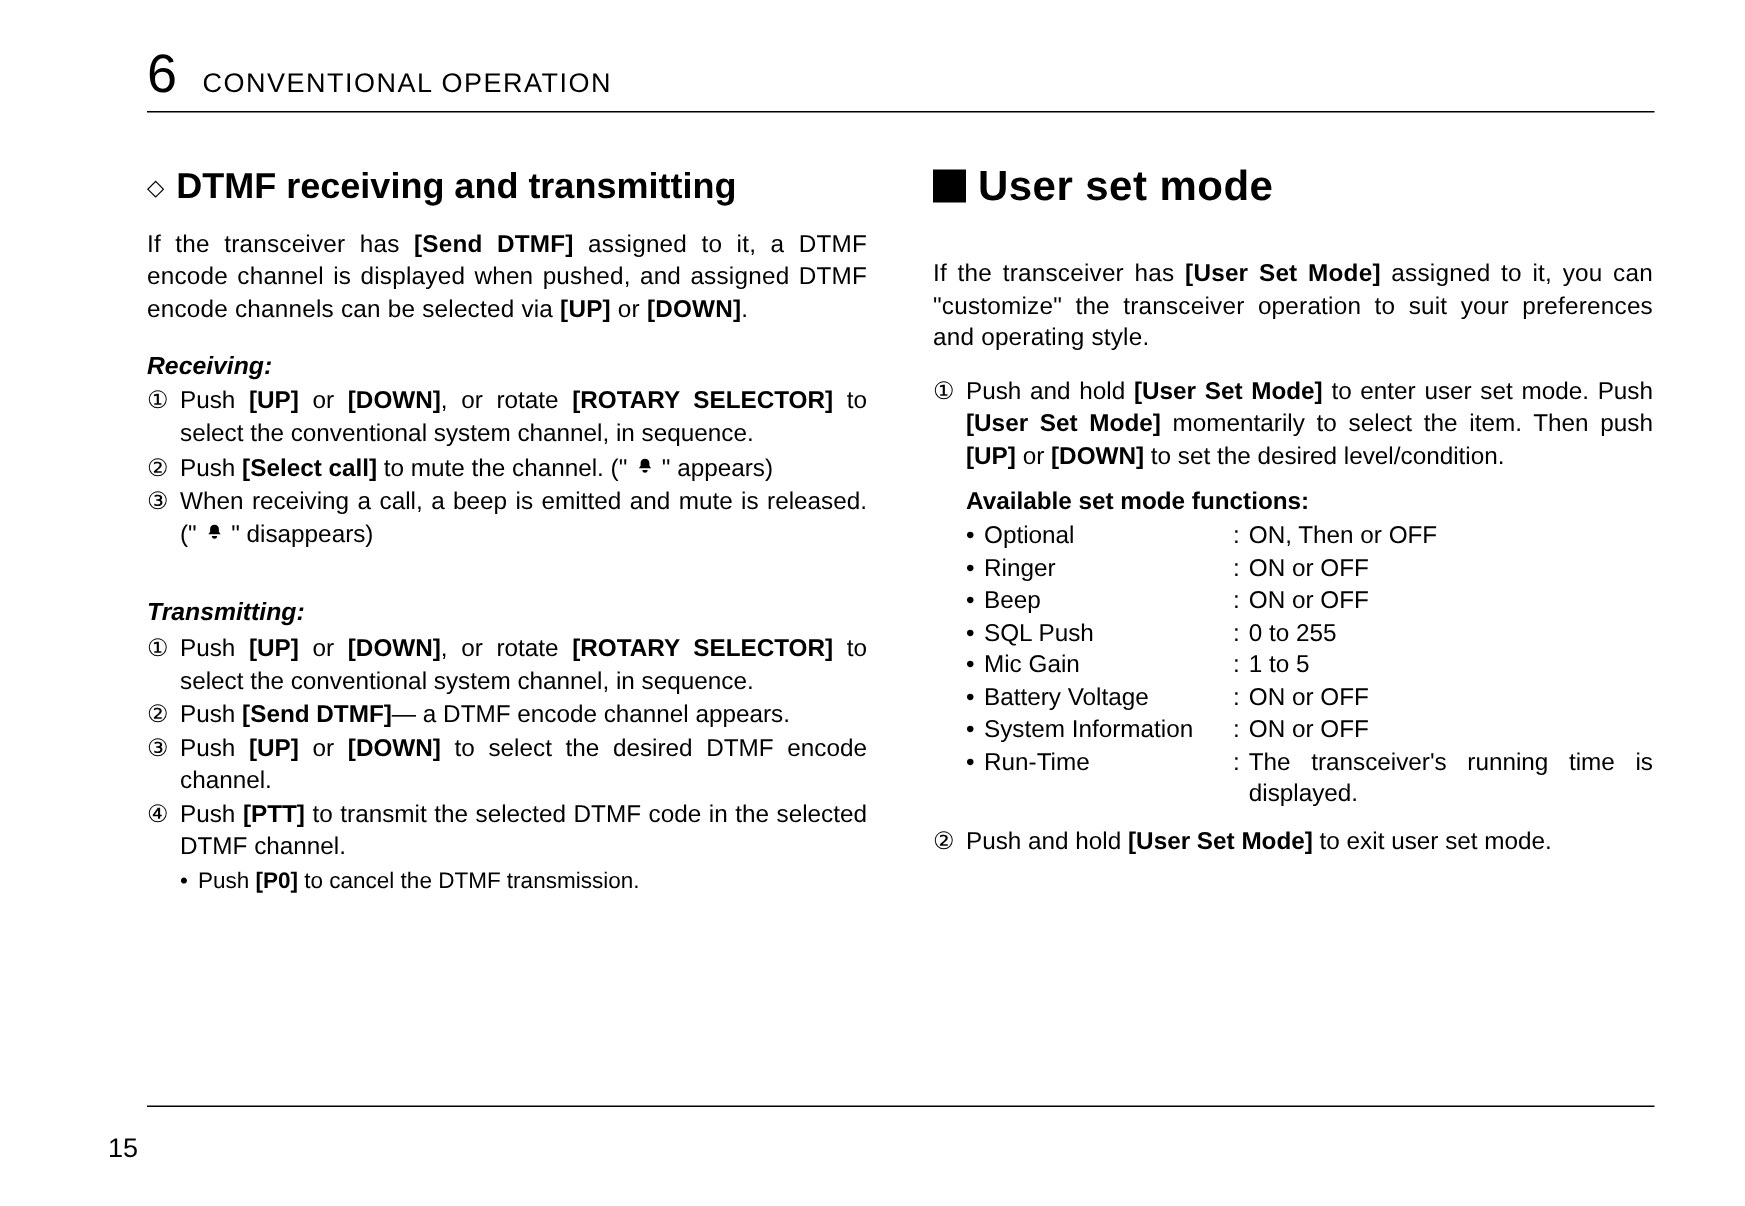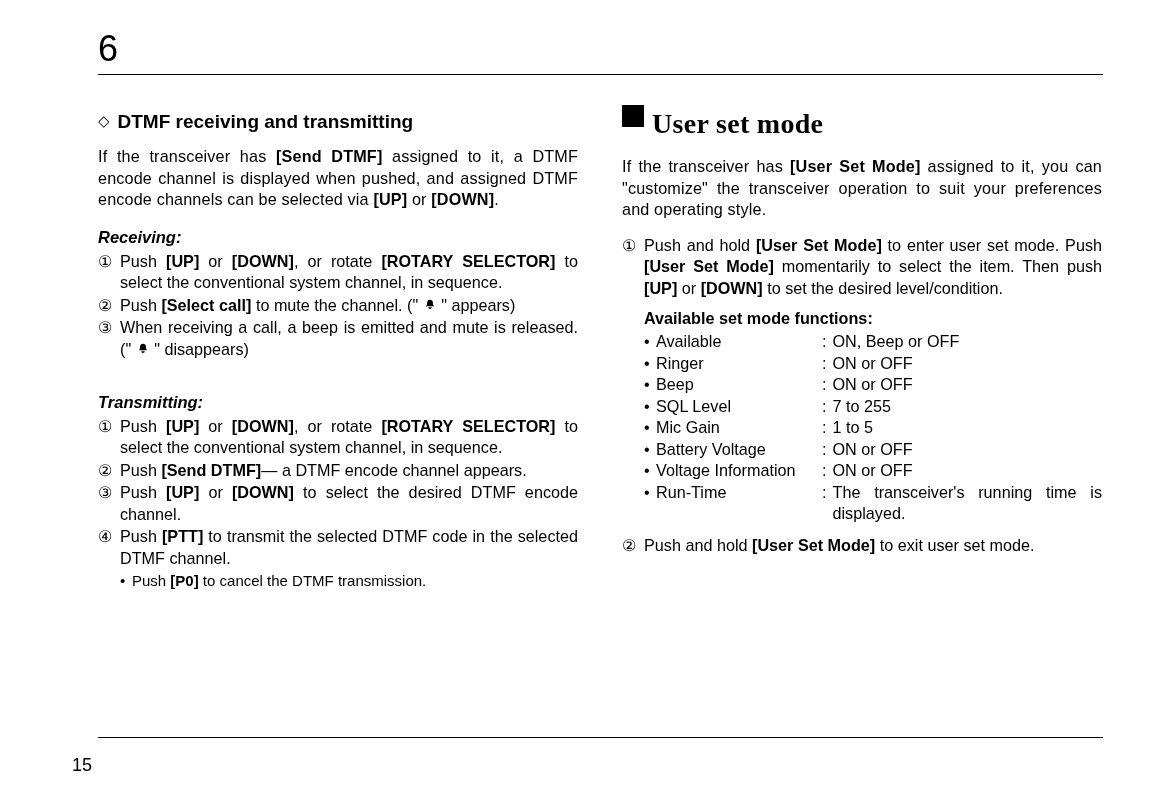--- a/index.html
+++ b/index.html
@@ -53,21 +53,21 @@
     align-items: baseline;
     margin: 0 0 2px 0;
   }
   .diamond {
     font-size: 15px;
     margin-right: 8px;
     position: relative;
     top: -2px;
   }
   .sec-title-sm {
-    font-size: 19px;
+    font-size: 24px;
     font-weight: 700;
   }
   .sec-subtitle {
     font-style: italic;
     font-weight: 700;
     font-size: 16px;
     margin: 0 0 4px 20px;
   }
   .para {
     text-align: justify;
@@ -95,22 +95,22 @@
   .bullet-sub {
     display: flex;
     margin: 2px 0 0 22px;
     font-size: 15px;
   }
   .bullet-sub .dot {
     flex: 0 0 12px;
   }
   .big-head {
     display: flex;
-    margin: -4px 0 14px 0;
-    font-family: Liberation Serif, serif;
+    align-items: center;
+    margin: -4px 0 30px 0;
   }
   .big-square {
     width: 22px;
     height: 22px;
     background: #000;
     margin-right: 8px;
   }
   .big-title {
     font-size: 28px;
     font-weight: 700;
@@ -162,20 +162,21 @@
   .spacer10 { height: 10px; }
   .spacer14 { height: 14px; }
 </style>
 </head>
 <body>
 
 <div class="page">
 
   <div class="header">
     <div class="chapter-num">6</div>
+    <div class="chapter-title">CONVENTIONAL OPERATION</div>
   </div>
   <hr class="header-rule">
 
   <div class="columns">
 
     <div class="col">
       <div class="diamond-head">
         <span class="diamond">◇</span>
         <span class="sec-title-sm">DTMF receiving and transmitting</span>
       </div>
@@ -265,25 +266,25 @@
         <span class="step-body">
           <span>Push and hold </span><strong>[User Set Mode]</strong><span> to enter user set mode. Push </span><strong>[User Set Mode]</strong><span> momentarily to select the item. Then push </span><strong>[UP]</strong><span> or </span><strong>[DOWN]</strong><span> to set the desired level/condition.</span>
         </span>
       </div>
 
       <div class="funcs-head">Available set mode functions:</div>
 
       <div class="func-row">
         <span class="func-label">
             <span class="dot">•</span>
-            <span>Available</span>
-          </span>
-        <span class="func-val">
-            <span class="func-colon">:</span>
-            <span>ON, Beep or OFF</span>
+            <span>Optional</span>
+          </span>
+        <span class="func-val">
+            <span class="func-colon">:</span>
+            <span>ON, Then or OFF</span>
           </span>
       </div>
       <div class="func-row">
         <span class="func-label">
             <span class="dot">•</span>
             <span>Ringer</span>
           </span>
         <span class="func-val">
             <span class="func-colon">:</span>
             <span>ON or OFF</span>
@@ -295,25 +296,25 @@
             <span>Beep</span>
           </span>
         <span class="func-val">
             <span class="func-colon">:</span>
             <span>ON or OFF</span>
           </span>
       </div>
       <div class="func-row">
         <span class="func-label">
             <span class="dot">•</span>
-            <span>SQL Level</span>
-          </span>
-        <span class="func-val">
-            <span class="func-colon">:</span>
-            <span>7 to 255</span>
+            <span>SQL Push</span>
+          </span>
+        <span class="func-val">
+            <span class="func-colon">:</span>
+            <span>0 to 255</span>
           </span>
       </div>
       <div class="func-row">
         <span class="func-label">
             <span class="dot">•</span>
             <span>Mic Gain</span>
           </span>
         <span class="func-val">
             <span class="func-colon">:</span>
             <span>1 to 5</span>
@@ -325,21 +326,21 @@
             <span>Battery Voltage</span>
           </span>
         <span class="func-val">
             <span class="func-colon">:</span>
             <span>ON or OFF</span>
           </span>
       </div>
       <div class="func-row">
         <span class="func-label">
             <span class="dot">•</span>
-            <span>Voltage Information</span>
+            <span>System Information</span>
           </span>
         <span class="func-val">
             <span class="func-colon">:</span>
             <span>ON or OFF</span>
           </span>
       </div>
       <div class="func-row">
         <span class="func-label">
             <span class="dot">•</span>
             <span>Run-Time</span>

